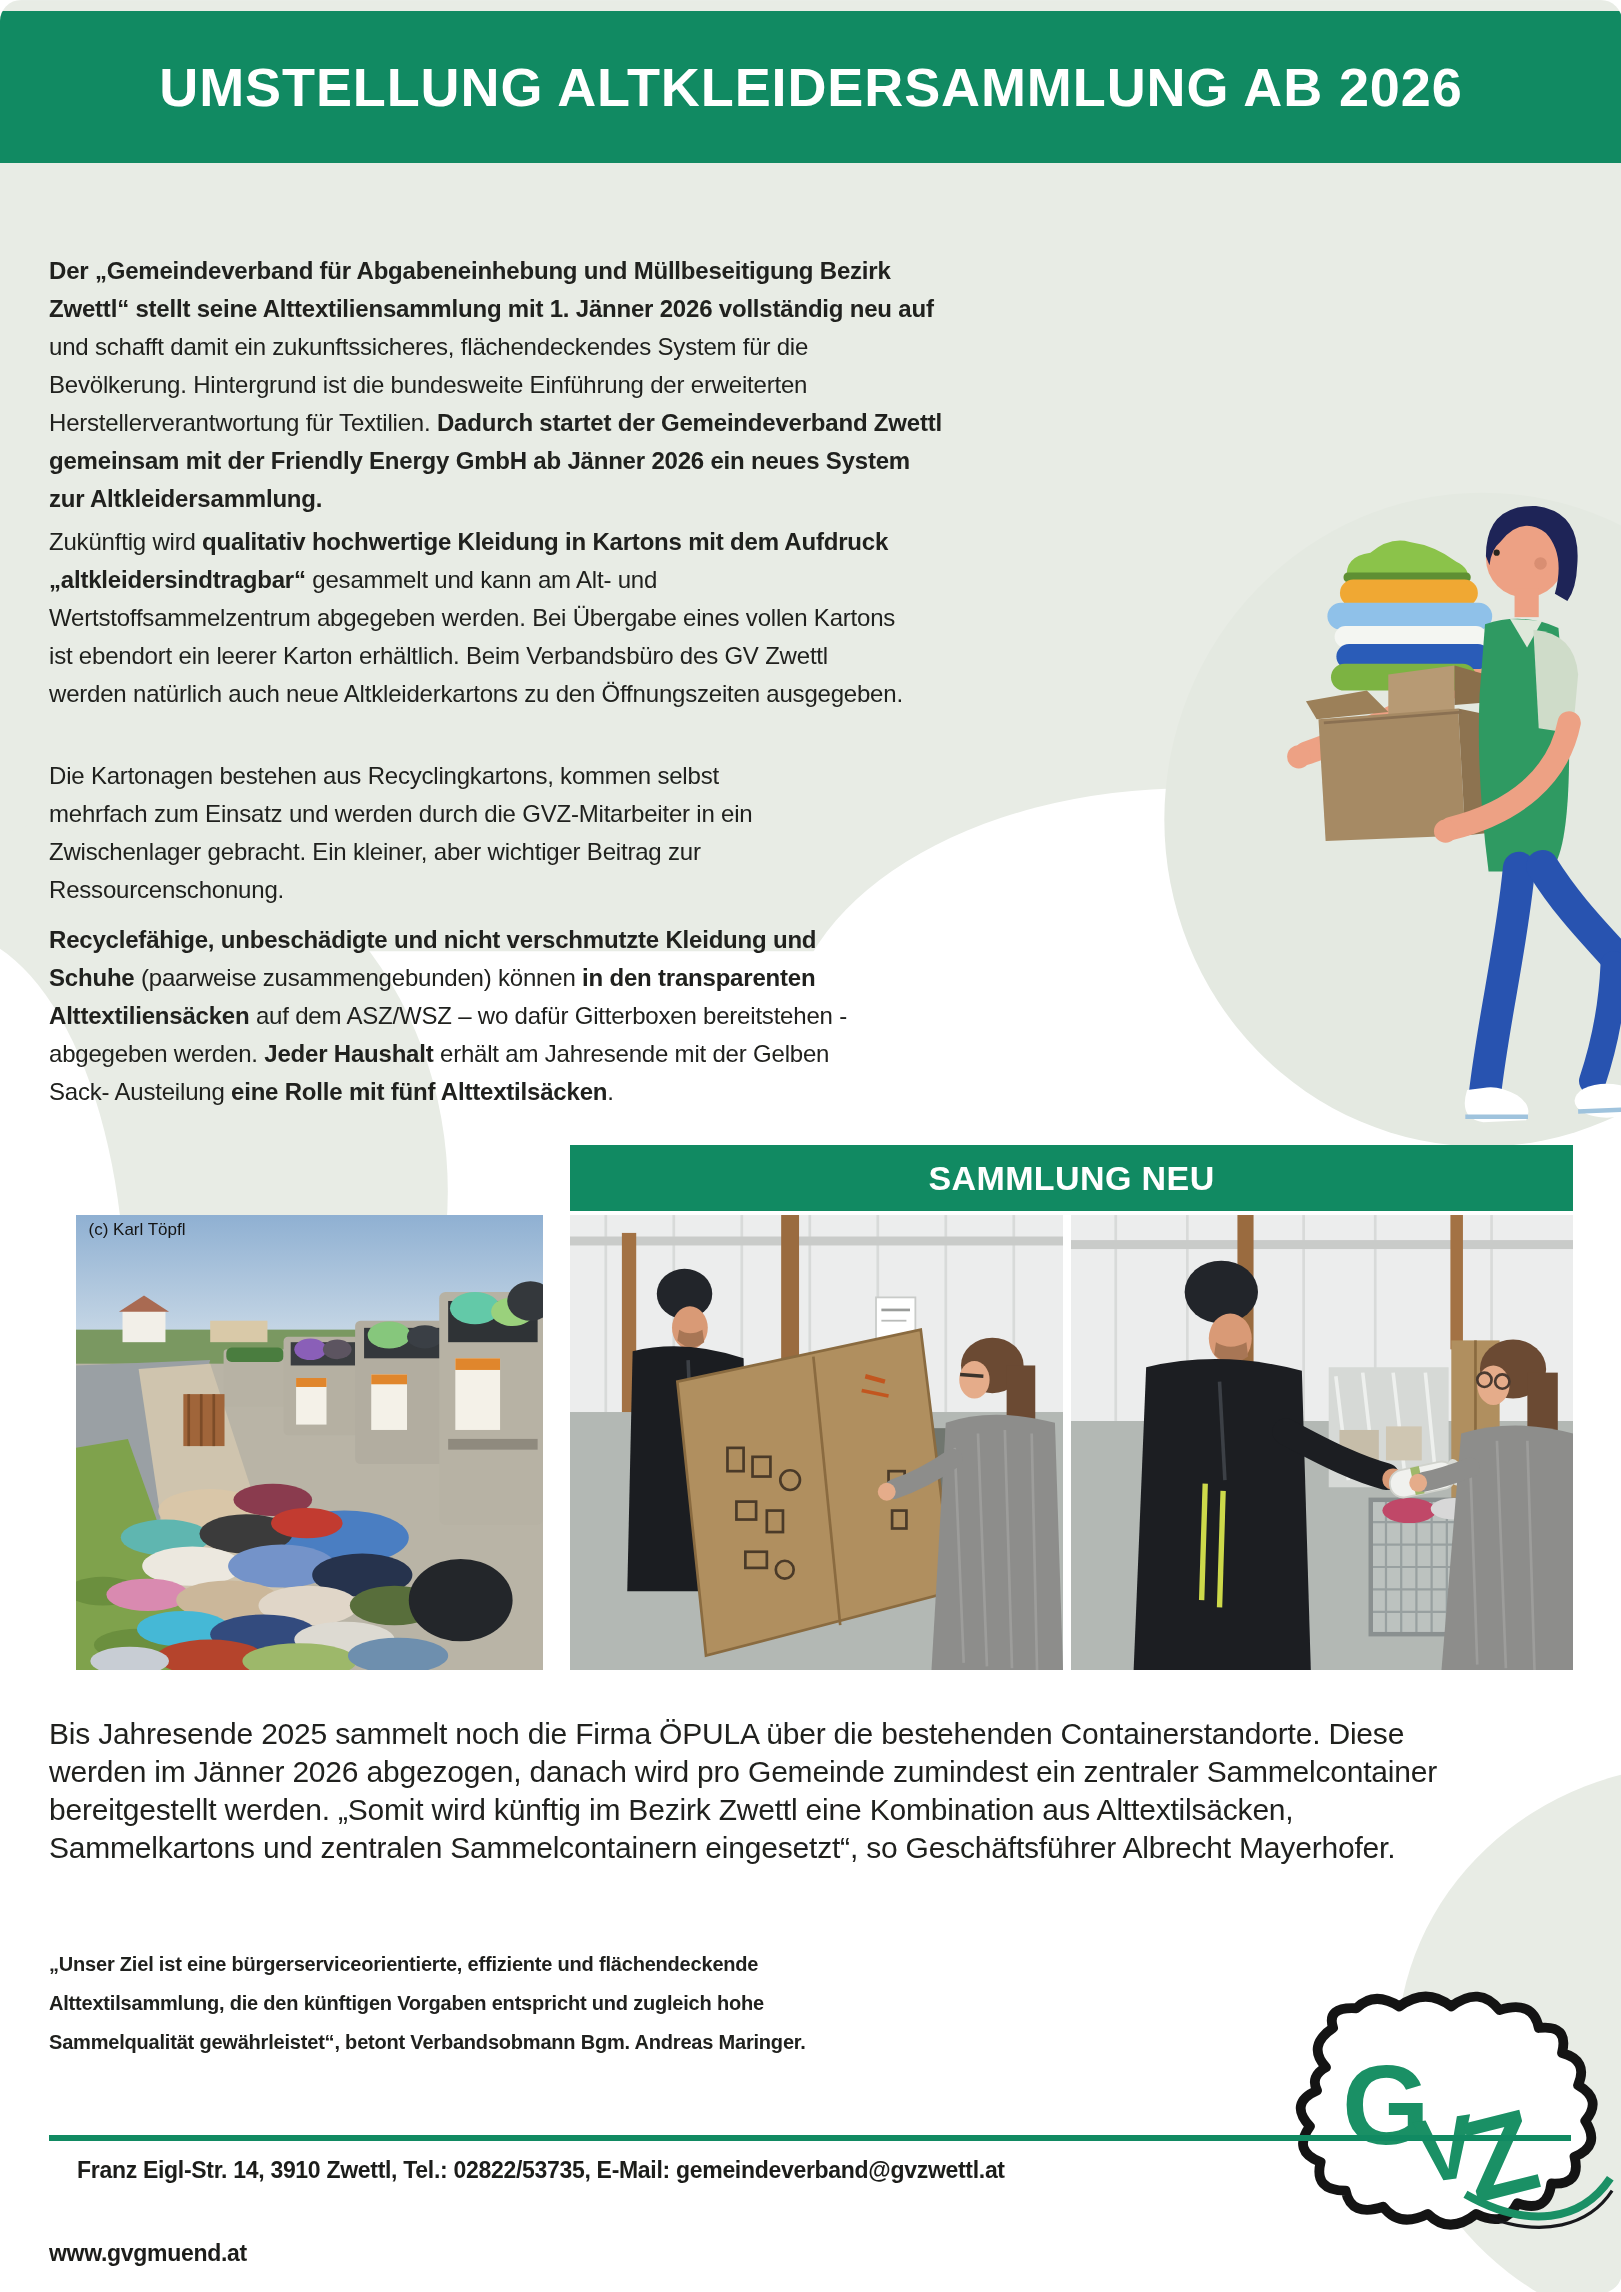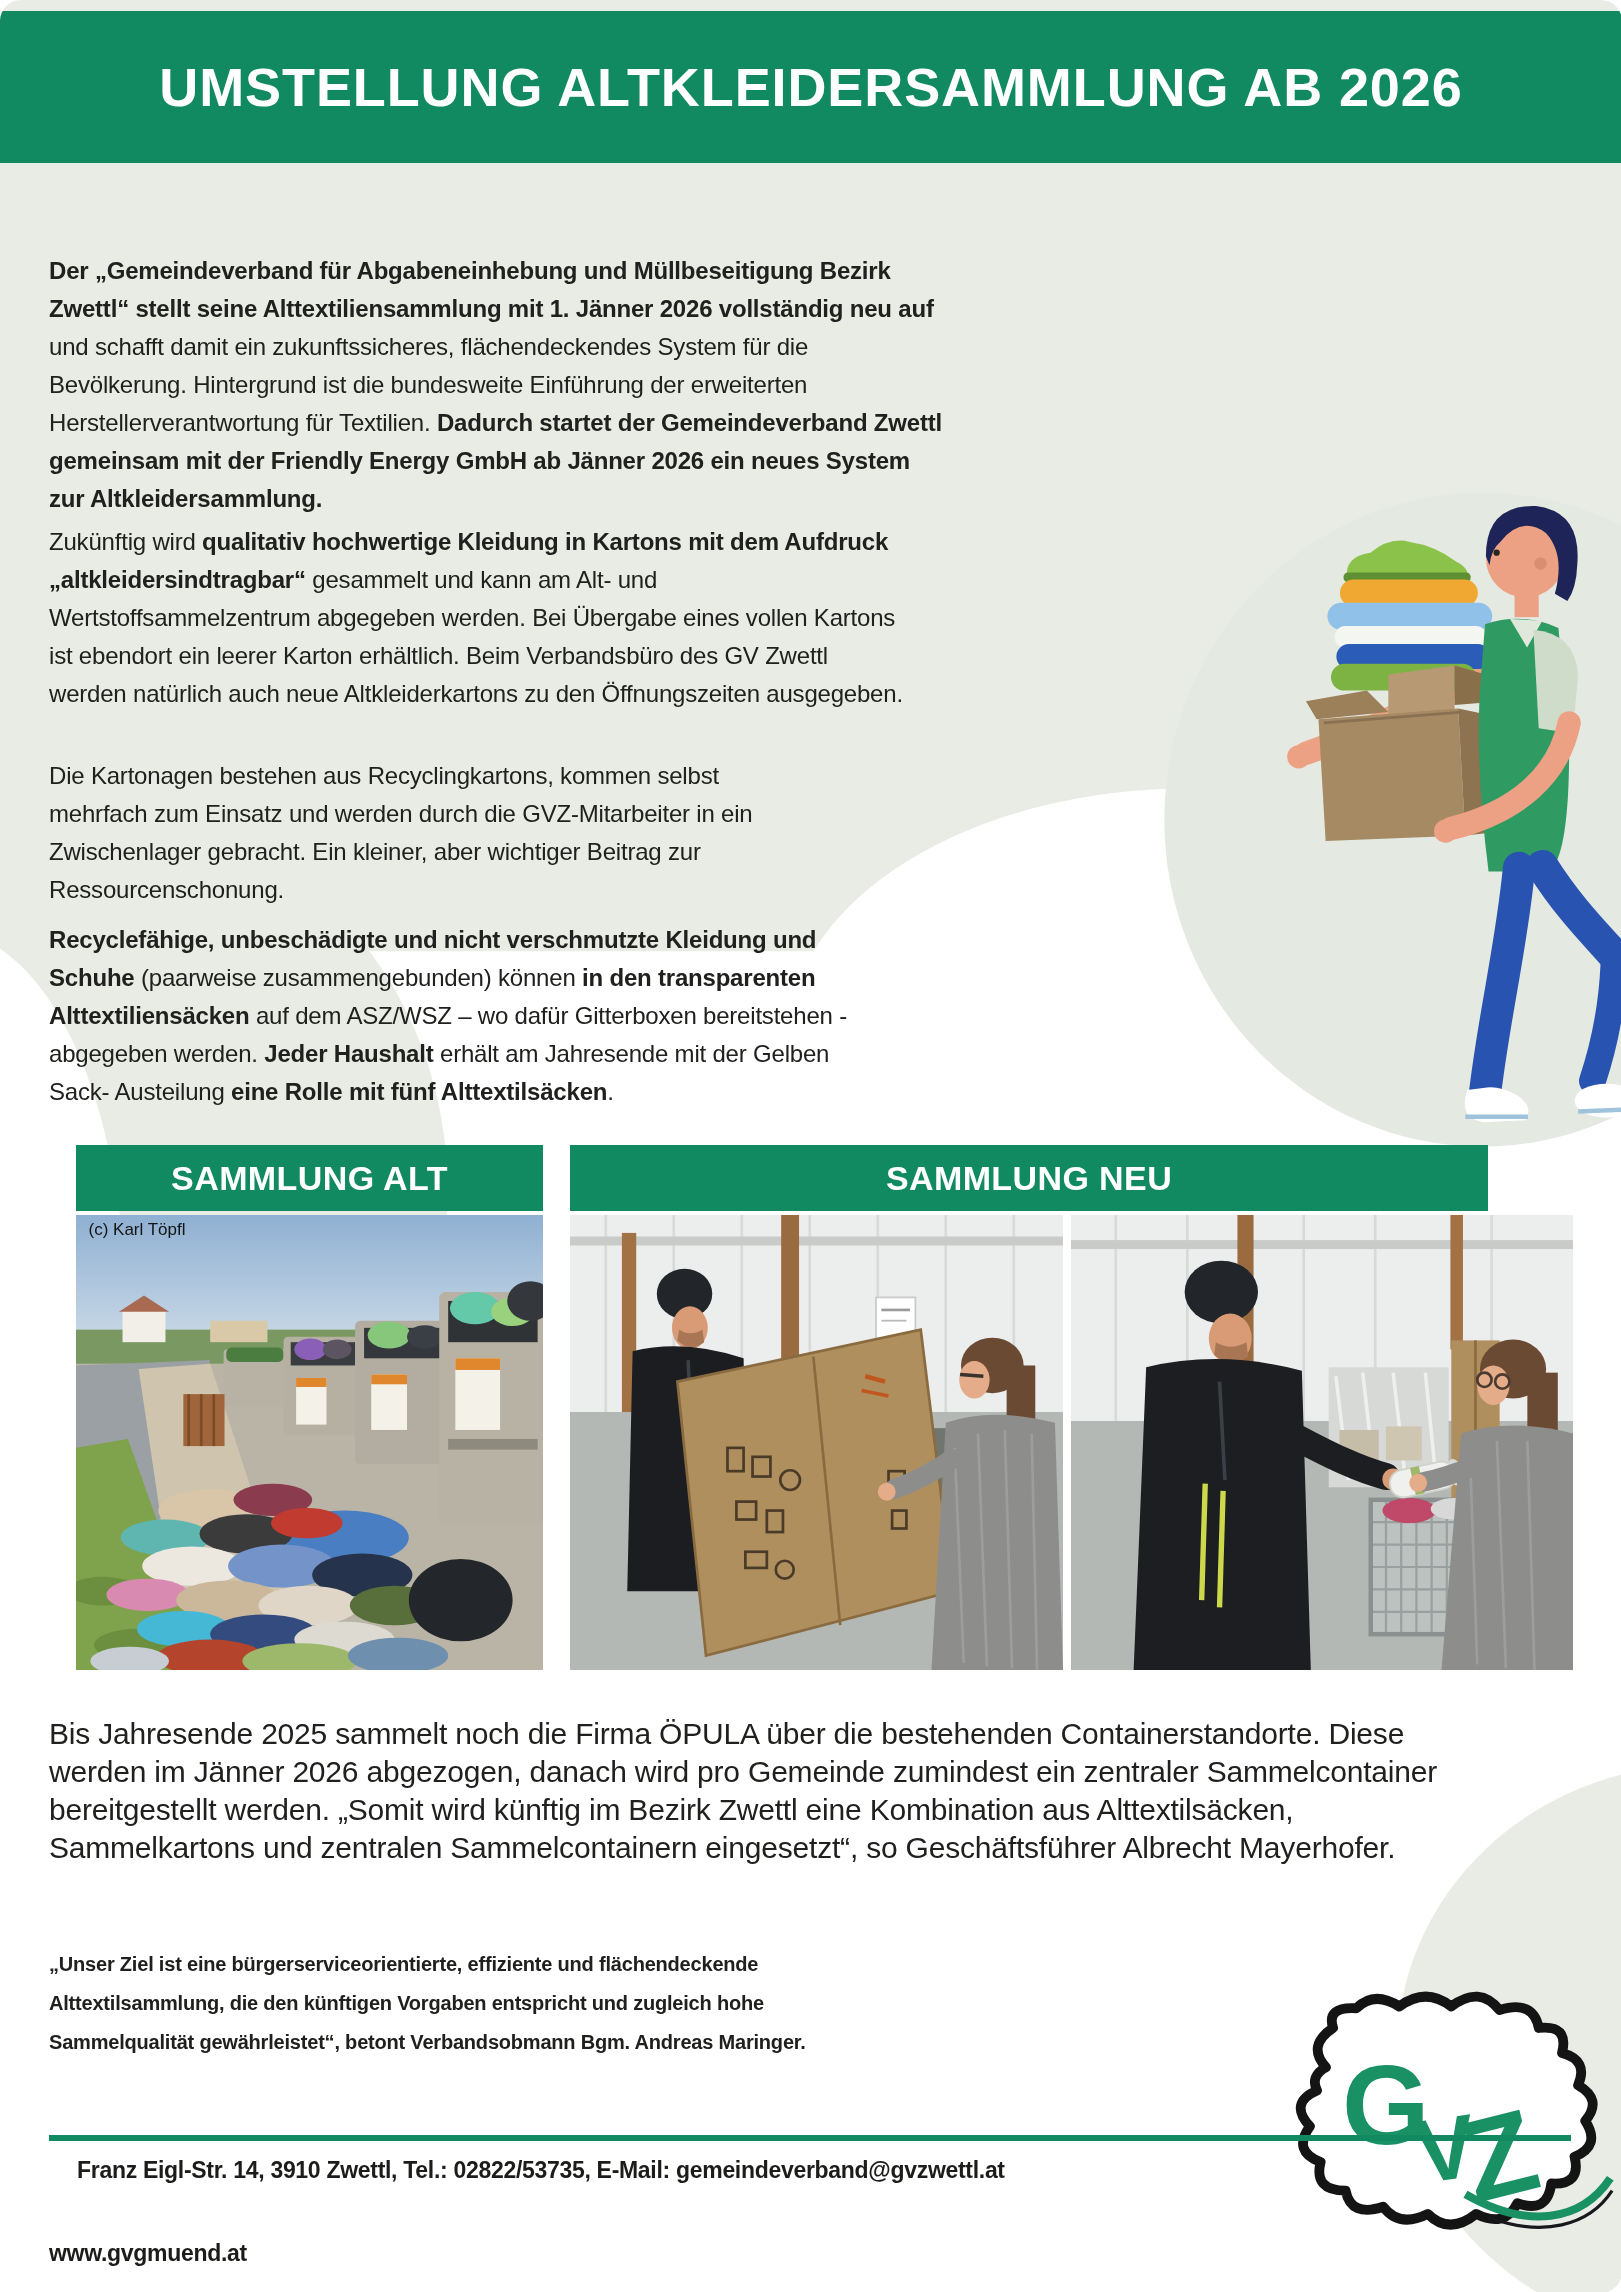--- a/index.html
+++ b/index.html
@@ -13,21 +13,21 @@
   .para b{font-weight:700;}
   #p1{top:252px;width:896px;}
   #p2{top:523px;width:860px;}
   #p3{top:757px;width:770px;}
   #p4{top:921px;width:806px;}
   #p5{top:1715px;width:1451px;font-size:30px;line-height:38px;letter-spacing:-0.2px;}
   #p6{top:1945px;width:860px;font-size:20px;line-height:39px;font-weight:700;}
   .bar{position:absolute;top:1145px;height:66px;background:#118a62;color:#fff;z-index:2;
        display:flex;align-items:center;justify-content:center;font-weight:700;font-size:34px;letter-spacing:0.4px;}
   #bar-alt{left:76px;width:467px;}
-  #bar-neu{left:570px;width:918px;}
+  #bar-neu{left:570px;width:1003px;}
   .photo{position:absolute;top:1215px;height:455px;overflow:hidden;z-index:2;background:#cfcfc9;}
   #photo-alt{left:76px;width:467px;}
   #photo-neu1{left:570px;width:493px;}
   #photo-neu2{left:1071px;width:502px;}
   .credit{position:absolute;top:5.4px;left:12.5px;font-size:17px;color:#141414;z-index:3;}
   #man-illu{position:absolute;left:1254px;top:479px;z-index:2;}
   #gvz-logo{position:absolute;left:1274px;top:1960px;z-index:2;}
   .rule{position:absolute;left:49px;top:2135px;width:1522px;height:6.3px;background:#118a62;z-index:2;}
   .footer-line{position:absolute;left:49px;z-index:2;font-weight:700;font-size:23px;letter-spacing:-0.3px;color:#1c1d1a;}
   #f1{top:2157px;margin-left:28px;}
@@ -96,23 +96,20 @@
     <path d="M296,434 C288,520 268,600 258,686" stroke="#2853b0" stroke-width="36" stroke-linecap="round" fill="none"></path>
     <path d="M322,432 C356,486 392,518 411,542" stroke="#2853b0" stroke-width="36" stroke-linecap="round" fill="none"></path>
     <path d="M402,542 C400,588 390,636 378,672" stroke="#2853b0" stroke-width="30" stroke-linecap="round" fill="none"></path>
 
     <path d="M238,682 Q228,714 256,718 L304,716 Q312,700 294,688 Q272,676 256,680 Z" fill="#ffffff"></path>
     <line x1="236" y1="712" x2="306" y2="712" stroke="#9fc3dd" stroke-width="5"></line>
     <ellipse cx="394" cy="694" rx="36" ry="19" fill="#ffffff"></ellipse>
     <line x1="362" y1="706" x2="411" y2="704" stroke="#9fc3dd" stroke-width="5"></line>
   </svg>
 
-  <div class="bar" id="bar-alt">
-    <span>SAMMLUNG ALT</span>
-  </div>
   <div class="bar" id="bar-neu">
     <span>SAMMLUNG NEU</span>
   </div>
 
   <div class="photo" id="photo-alt">
     <svg width="467" height="455" viewBox="0 0 522 508" preserveAspectRatio="none">
       <defs>
         <linearGradient id="sky" x1="0" y1="0" x2="0" y2="1">
           <stop offset="0" stop-color="#8fb0d2"></stop>
             <stop offset="1" stop-color="#d9e4ec"></stop>

